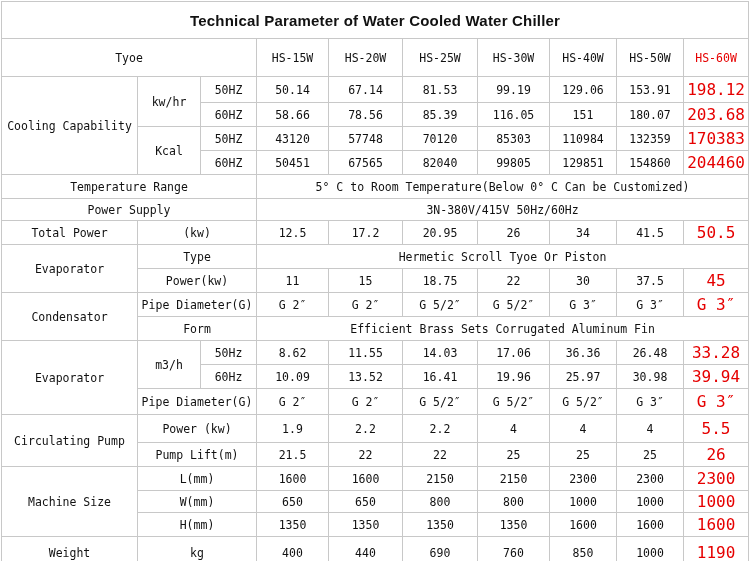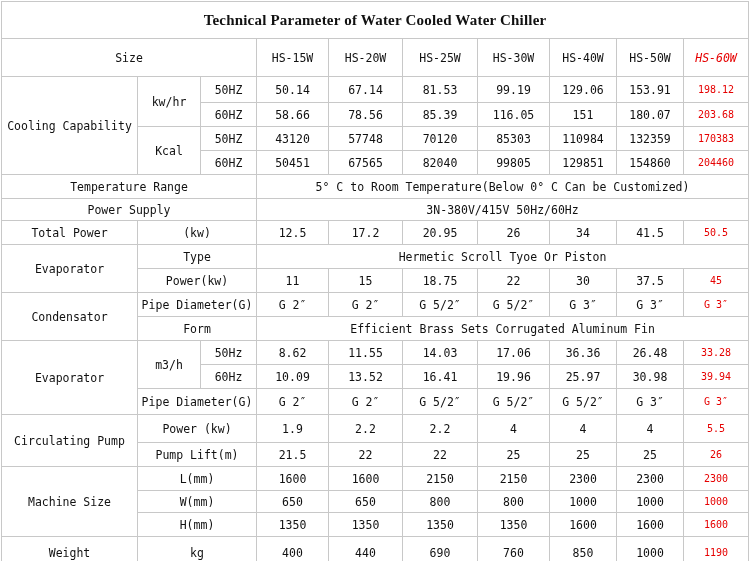--- a/index.html
+++ b/index.html
@@ -15,27 +15,27 @@
   }
   table.spec td {
     border: 1px solid #c8c8c8;
     text-align: center;
     vertical-align: middle;
     padding: 0;
     white-space: nowrap;
     overflow: hidden;
   }
   td.title {
-    font-family: Liberation Serif, serif;
+    font-family: Liberation Sans, sans-serif;
     font-weight: bold;
     font-size: 15px;
     letter-spacing: 0.2px;
   }
-  .hl { color: #e60000; font-size: 10px; font-family: "DejaVu Sans Mono", "Liberation Mono", monospace; }
-  .hl-head { color: #e60000; font-style: italic; }
+  .hl { color: #e60000; font-size: 16px; font-family: "DejaVu Sans Mono", "Liberation Mono", monospace; }
+  .hl-head { color: #e60000; }
 </style>
 </head>
 <body>
 
 <div class="wrap">
 <table class="spec">
   <colgroup>
     <col style="width:136px">
     <col style="width:63px">
     <col style="width:56px">
@@ -47,21 +47,21 @@
     <col style="width:67px">
     <col style="width:65px">
   </colgroup>
 
   <tbody>
         <tr style="height:37px">
     <td colspan="10" class="title">Technical Parameter of Water Cooled Water Chiller</td>
   </tr>
 
   <tr style="height:38px">
-    <td colspan="3">Size</td>
+    <td colspan="3">Tyoe</td>
     <td>HS-15W</td>
     <td>HS-20W</td>
     <td>HS-25W</td>
     <td>HS-30W</td>
     <td>HS-40W</td>
     <td>HS-50W</td>
     <td class="hl-head">HS-60W</td>
   </tr>
 
   <tr style="height:26px">

